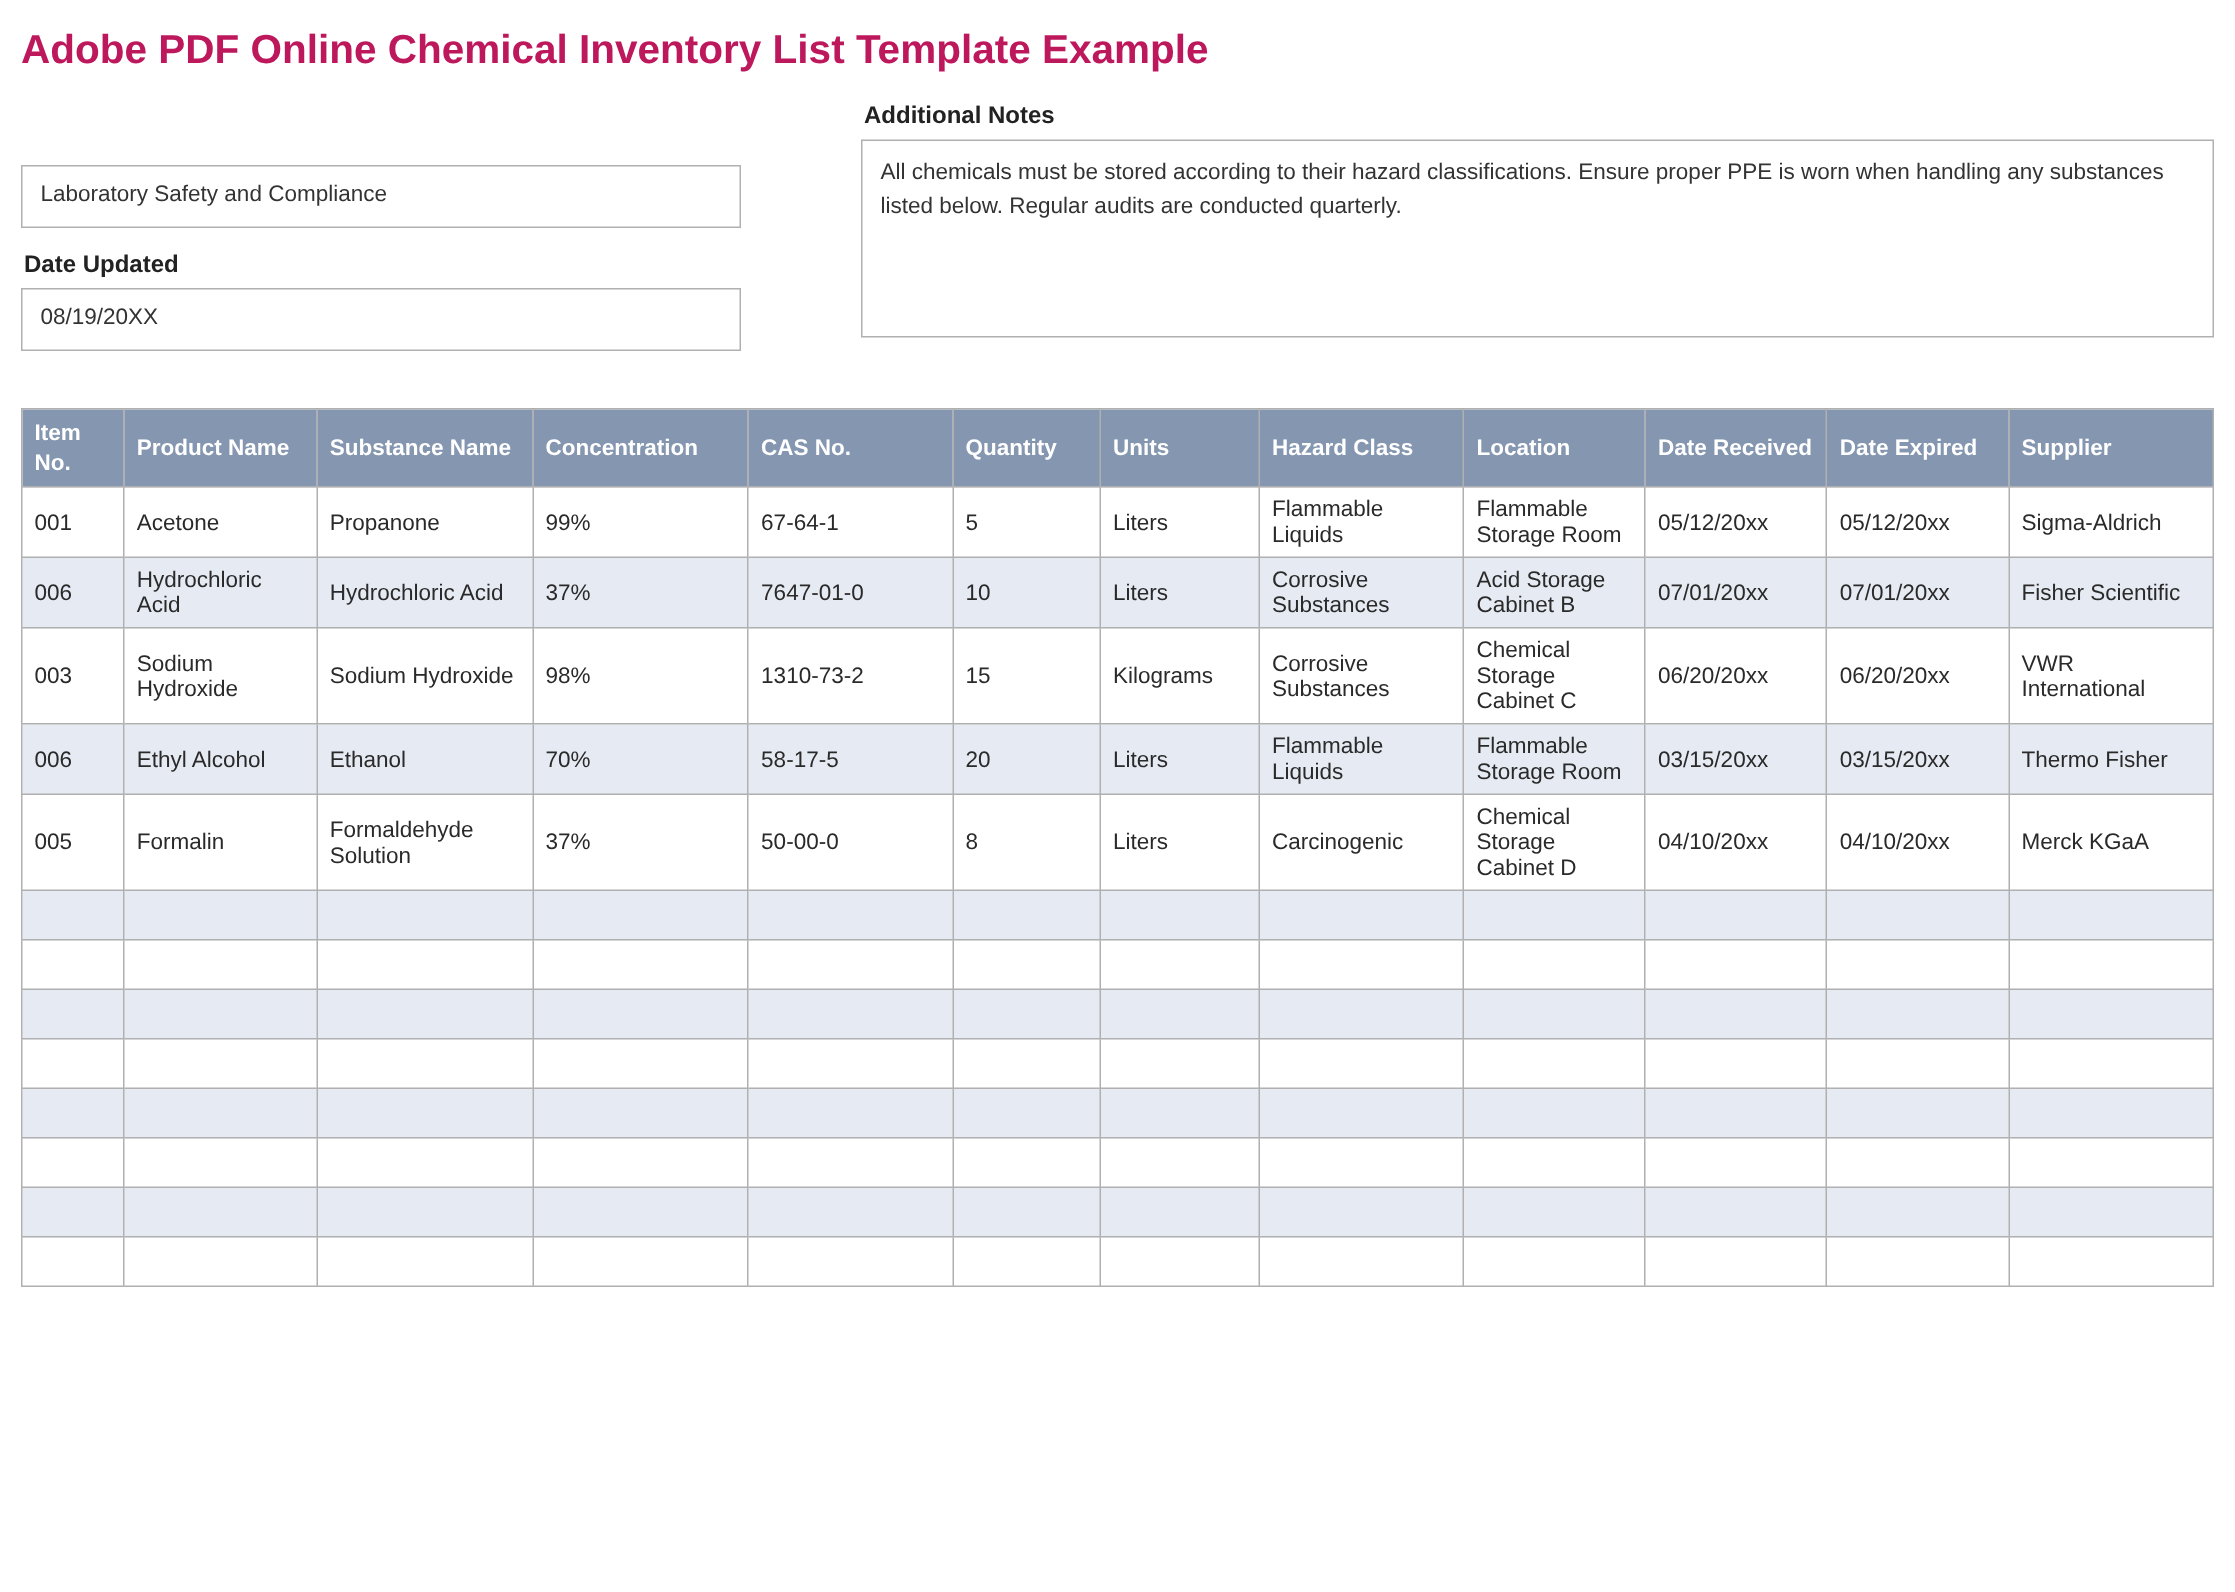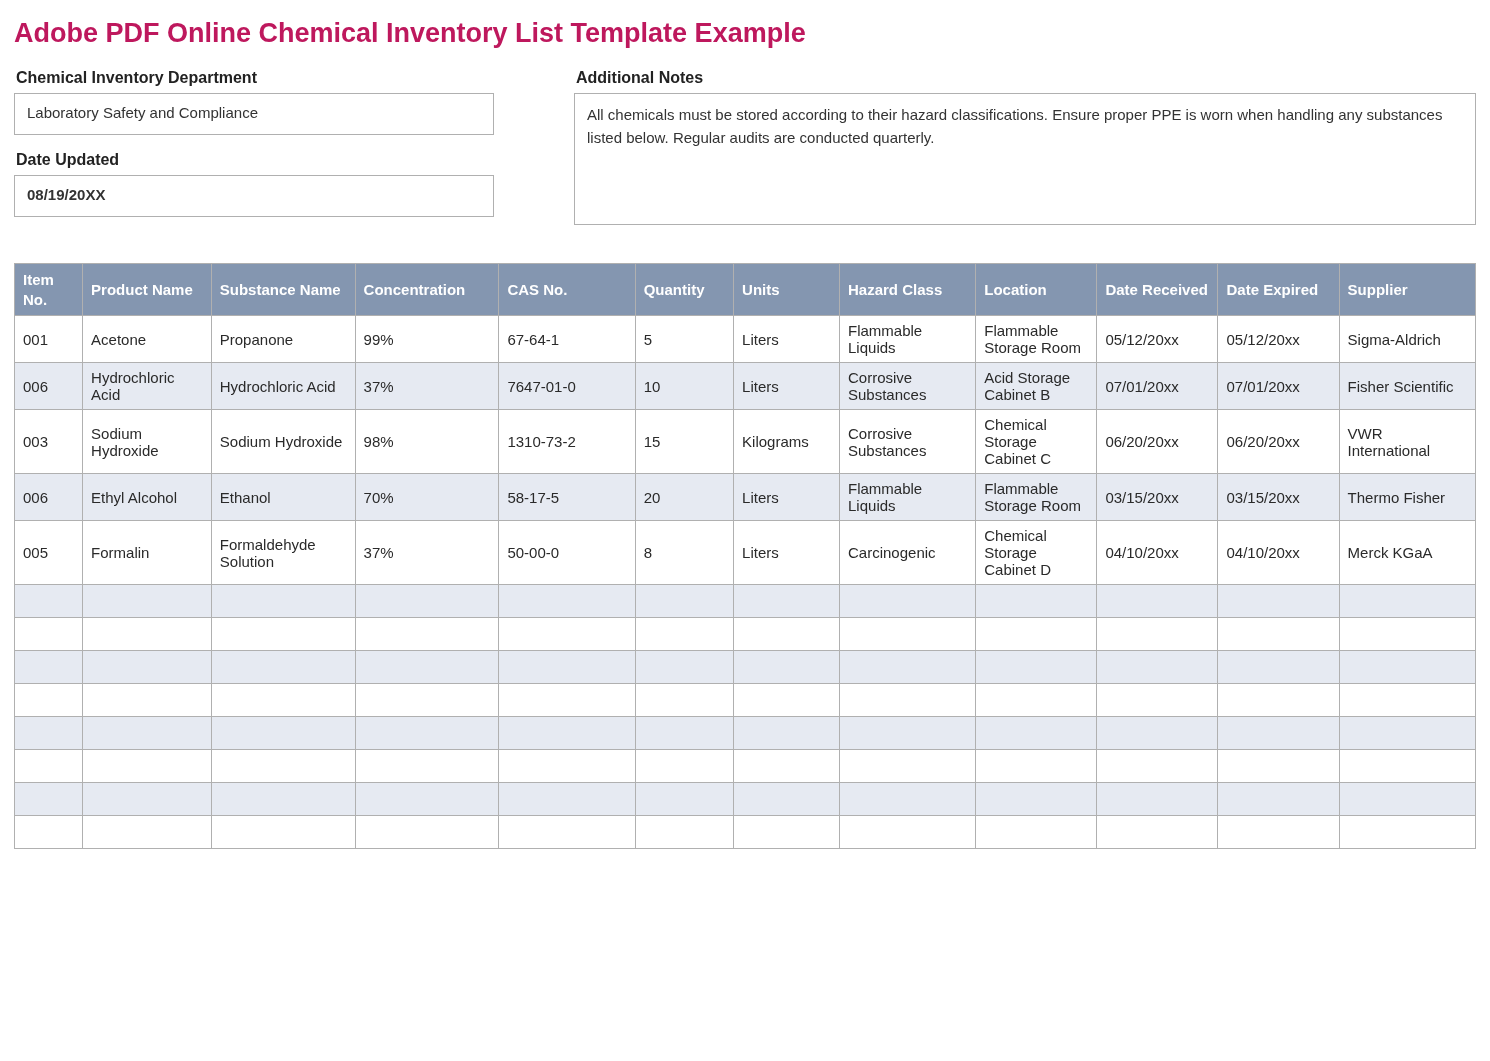--- a/index.html
+++ b/index.html
@@ -31,22 +31,22 @@
     color: #222;
   }
   .field-box {
     border: 1px solid #b0b0b0;
     padding: 10px 12px;
     font-size: 15px;
     color: #333;
     background: #fff;
     width: 100%;
   }
-  .dept-box { height: 42px; line-height: 1.2; }
-  .date-box { height: 42px; line-height: 1.2; font-weight: bold; }
+  .dept-box { height: 42px; line-height: 1.2; margin-top: 41px; }
+  .date-box { height: 42px; line-height: 1.2; }
   .notes-box { height: 132px; line-height: 1.5; }
   .field-group { margin-bottom: 16px; }
 
   table.inv {
     border-collapse: collapse;
     width: 100%;
     table-layout: fixed;
     border: 1px solid #b0b0b0;
     padding-left: 12px;
   }
@@ -88,21 +88,20 @@
   .col-sup { width: 9%; }
 </style>
 </head>
 <body>
 
 <h1 class="page-title">Adobe PDF Online Chemical Inventory List Template Example</h1>
 
 <div class="meta-row">
   <div class="meta-left">
     <div class="field-group">
-      <div class="field-label">Chemical Inventory Department</div>
       <div class="field-box dept-box">Laboratory Safety and Compliance</div>
     </div>
     <div class="field-group">
       <div class="field-label">Date Updated</div>
       <div class="field-box date-box">08/19/20XX</div>
     </div>
   </div>
   <div class="meta-right">
     <div class="field-group">
       <div class="field-label">Additional Notes</div>

